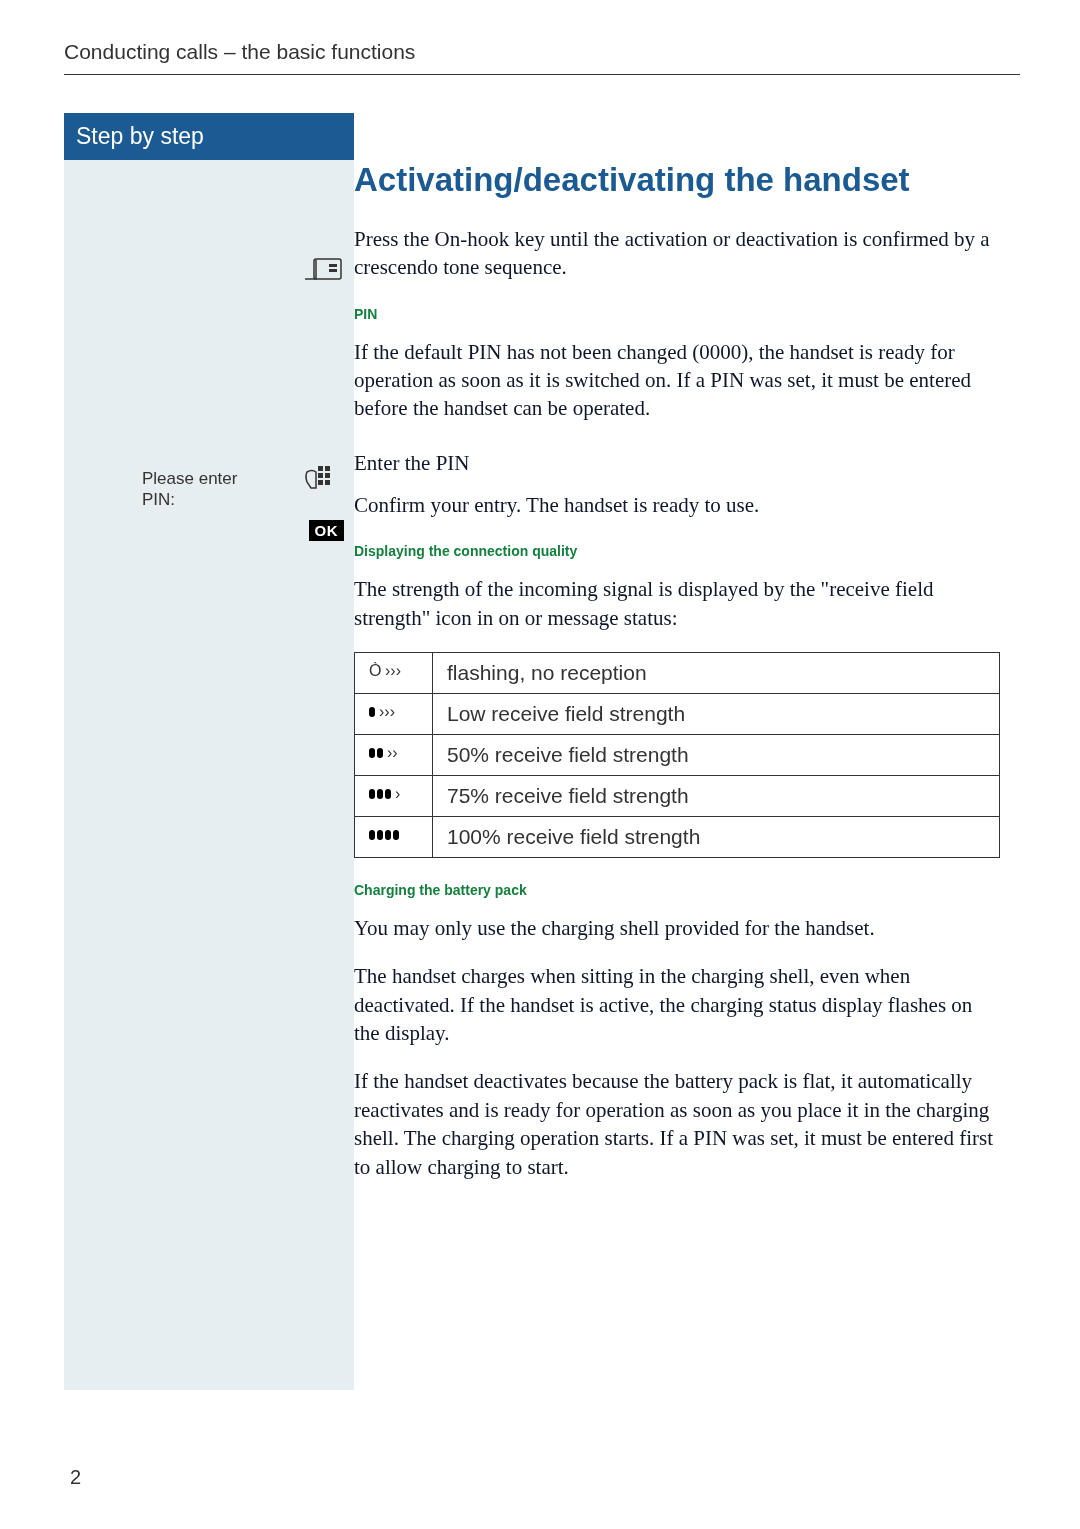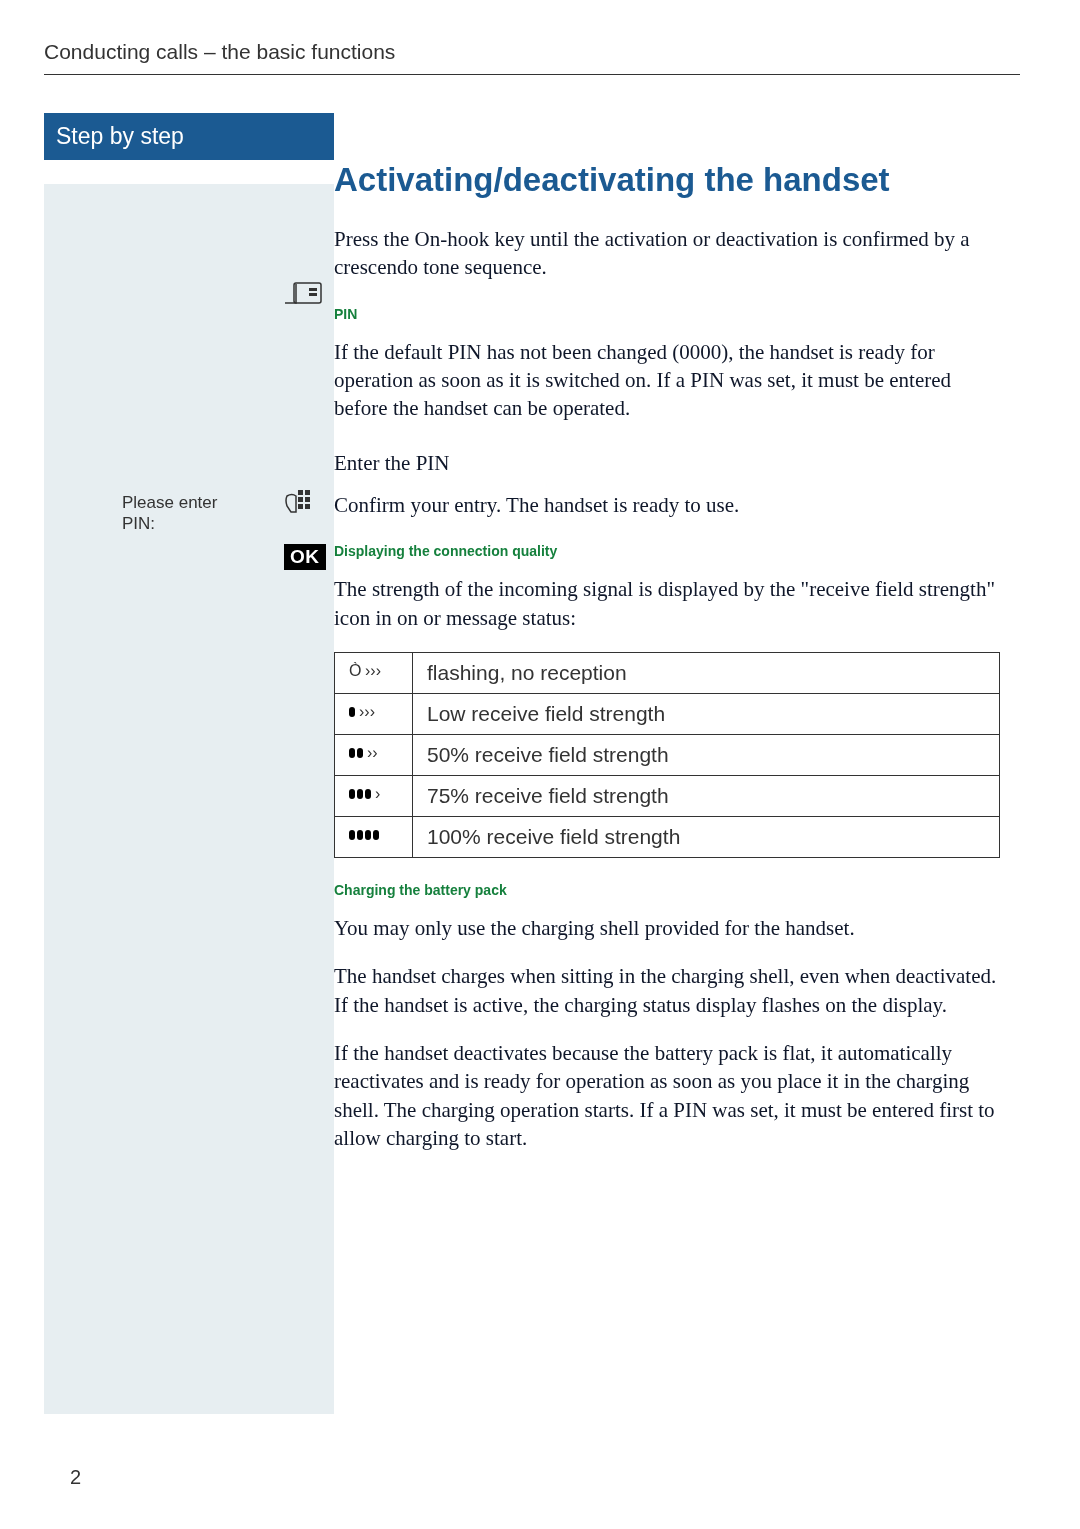--- a/index.html
+++ b/index.html
@@ -5,21 +5,21 @@
   * { box-sizing: border-box; margin: 0; padding: 0; }
   body {
     font-family: Arial, Helvetica, sans-serif;
     background: #ffffff;
     width: 1080px;
     height: 1529px;
     position: relative;
     color: #333333;
   }
   .page {
-    padding: 40px 60px 40px 44px;
+    padding: 40px 60px 40px 64px;
   }
   .running-head {
     font-size: 21px;
     color: #333333;
     padding-bottom: 10px;
     border-bottom: 1.5px solid #333333;
     margin-bottom: 38px;
   }
   .layout {
     display: grid;
@@ -31,21 +31,20 @@
   .sidebar-header {
     background: #1b5a92;
     color: #ffffff;
     font-size: 23px;
     padding: 10px 12px;
   }
   .sidebar-body {
     background: #e7eef1;
     min-height: 1230px;
     position: relative;
-    margin-top: 24px;
   }
   .sidebar-icon-col {
     position: absolute;
     right: 10px;
     width: 40px;
   }
   .sidebar-text {
     position: absolute;
     left: 78px;
     font-size: 17px;
@@ -89,21 +88,21 @@
     vertical-align: middle;
   }
   .signal-table td.icon-cell {
     width: 78px;
     text-align: left;
   }
   .ok-badge {
     display: inline-block;
     background: #000000;
     color: #ffffff;
-    font-size: 19px;
+    font-size: 15px;
     font-weight: 700;
     padding: 2px 6px;
     letter-spacing: 0.5px;
   }
   .icon-svg {
     display: block;
   }
   .page-num {
     position: absolute;
     left: 70px;

